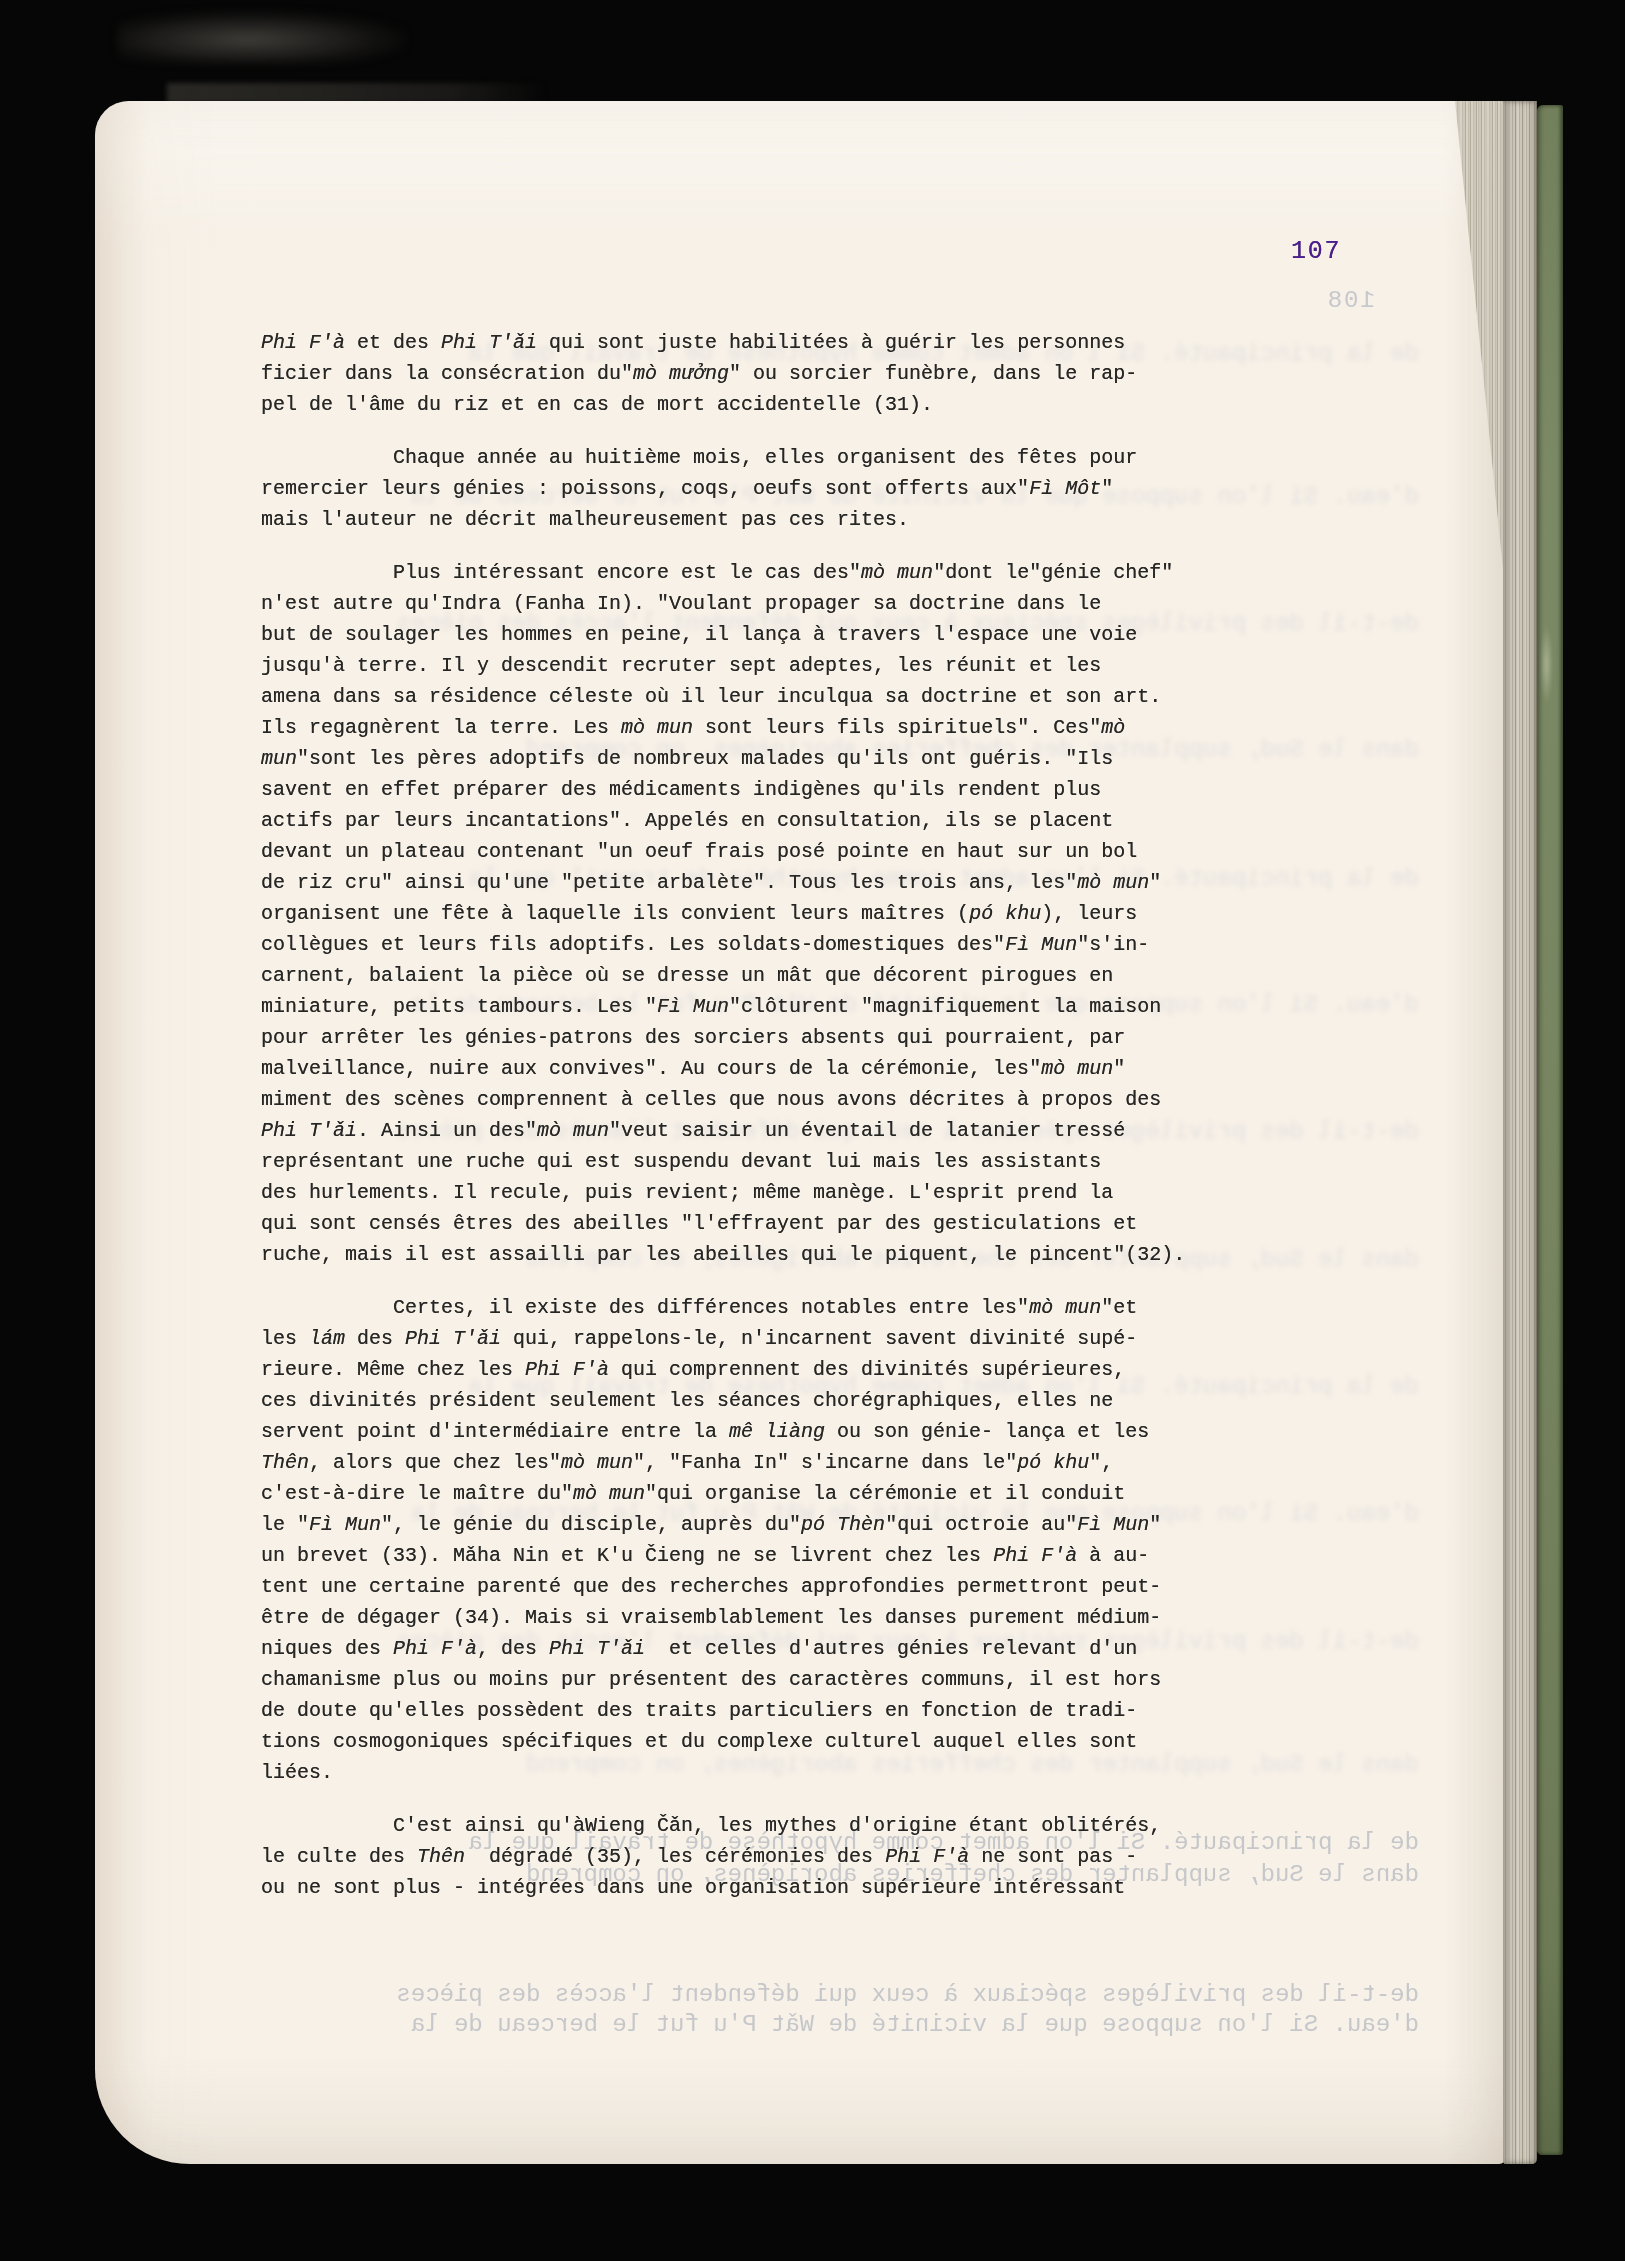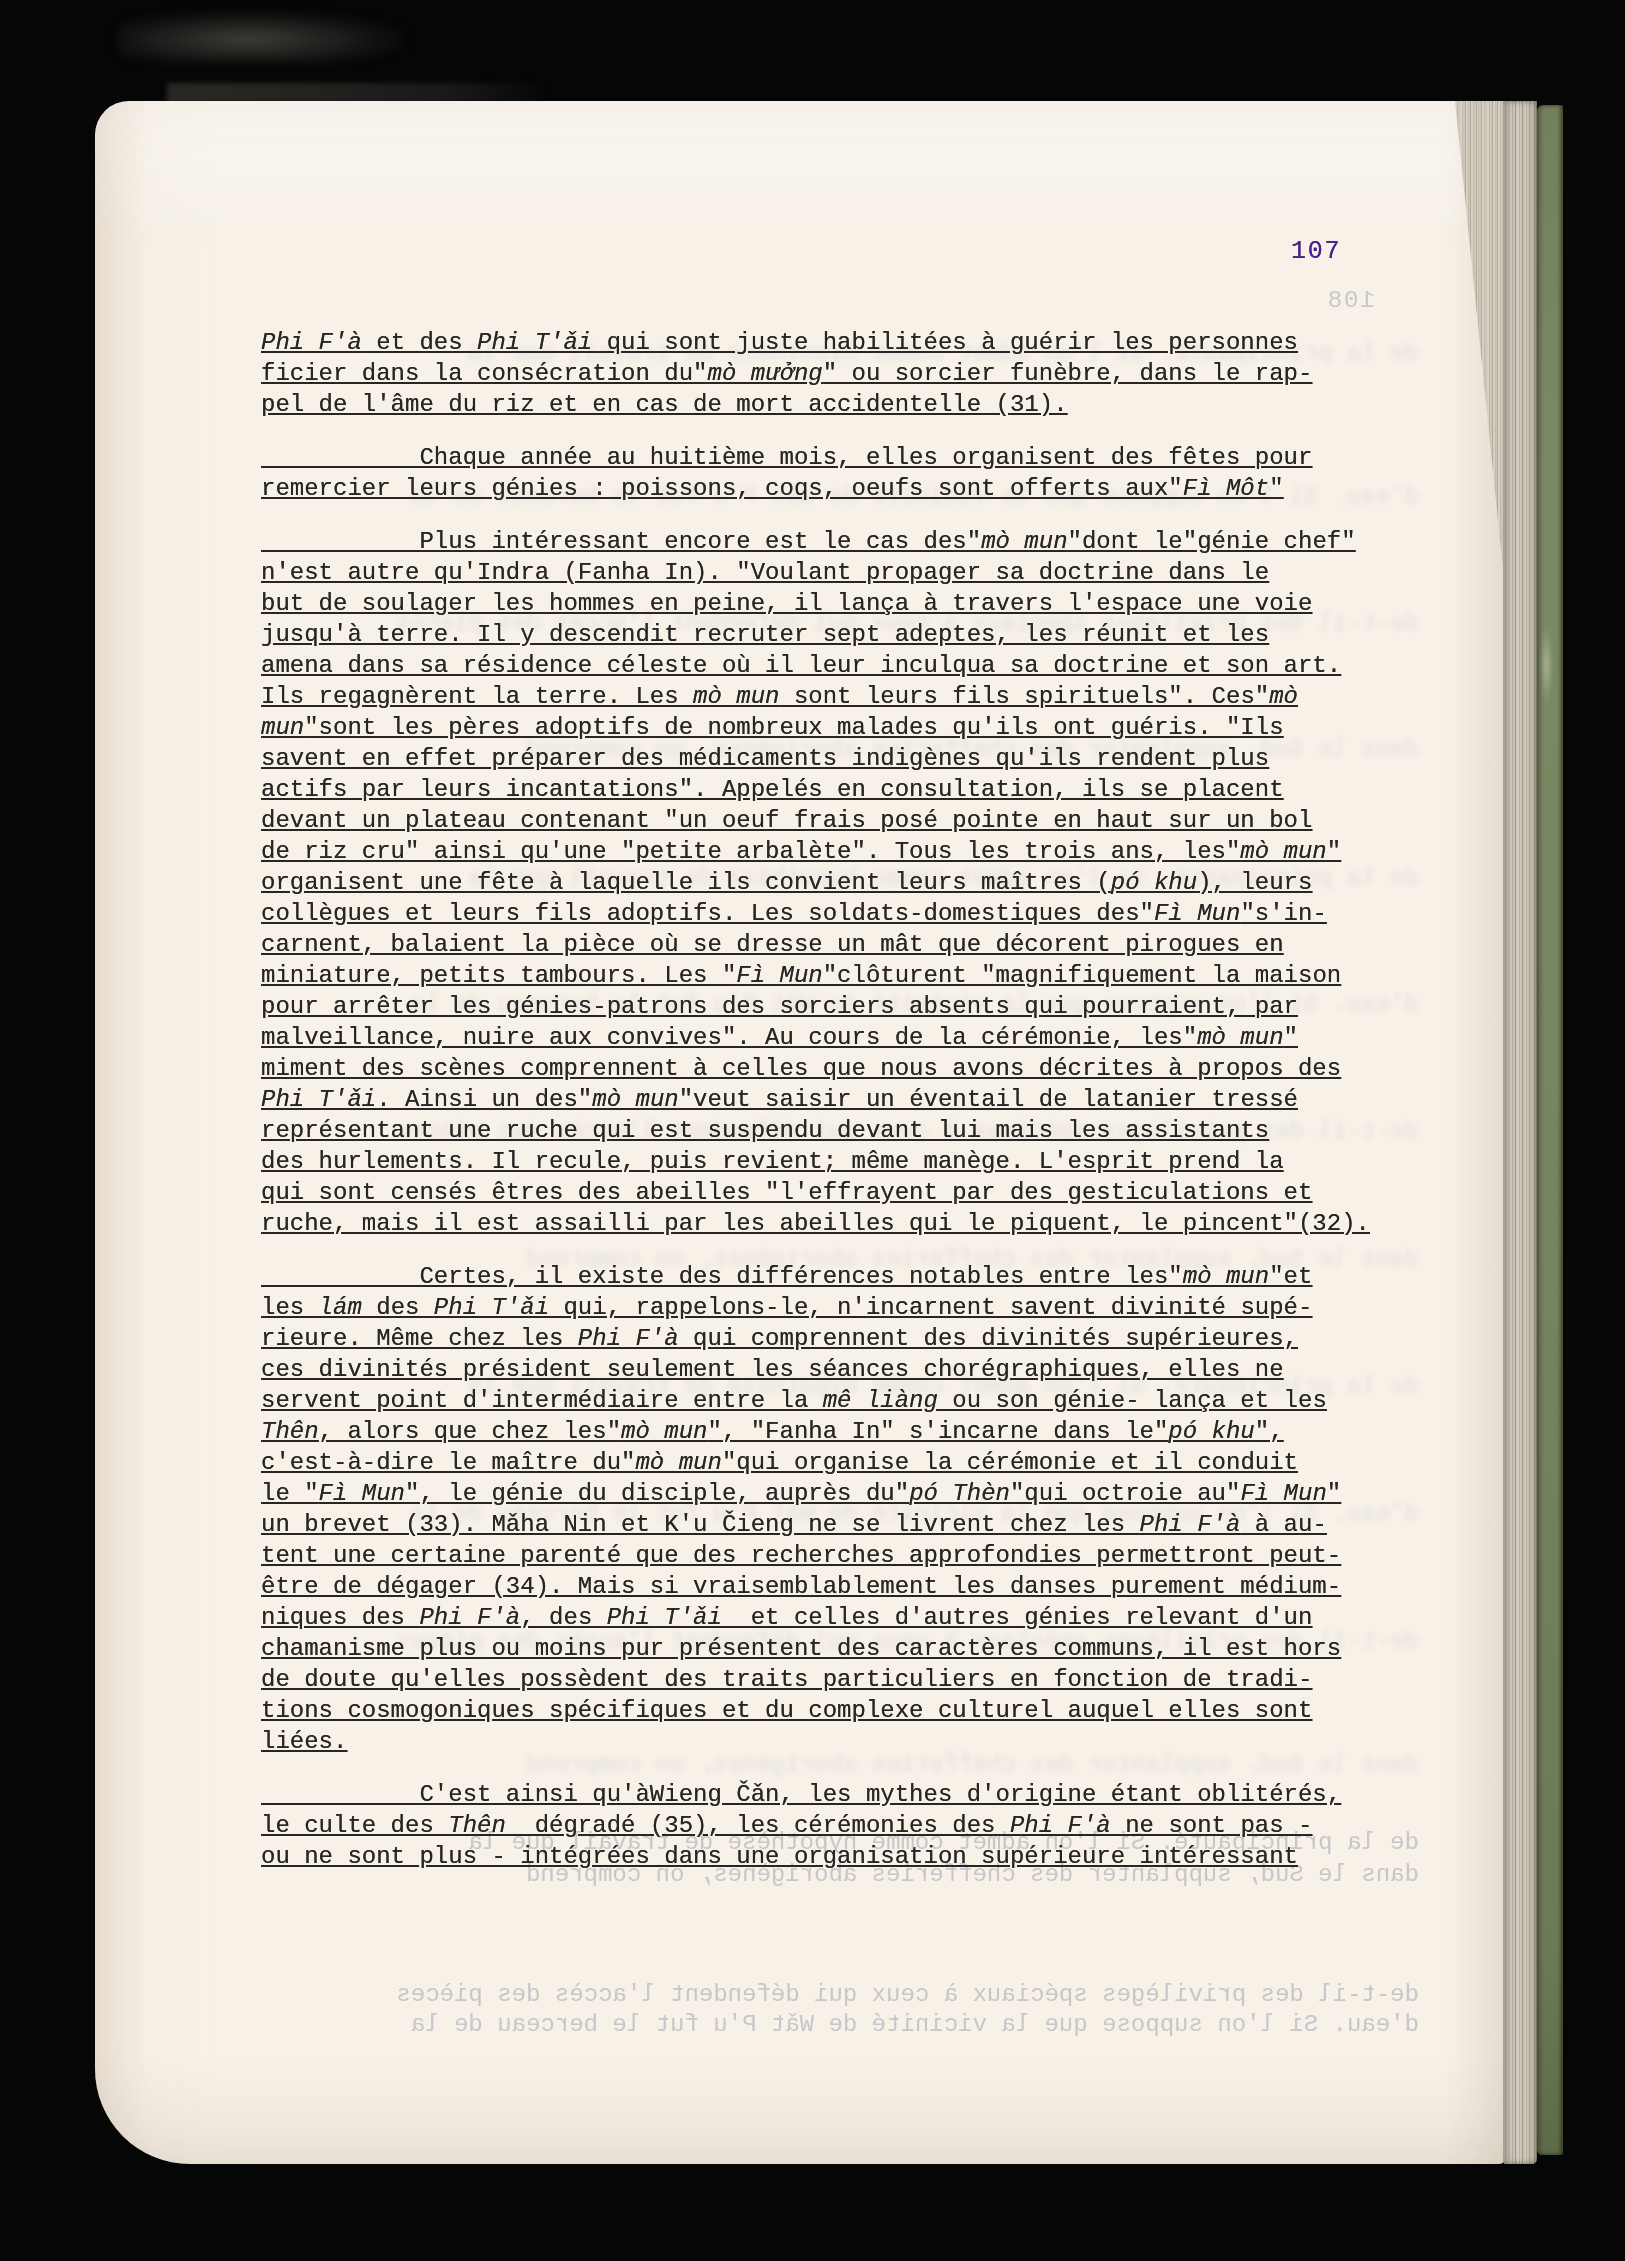--- a/index.html
+++ b/index.html
@@ -48,22 +48,22 @@
     background:radial-gradient(ellipse, rgba(215,220,190,0.5), transparent 70%);
     filter:blur(1.8px);}
 
   
   .page-number{position:absolute;left:1196px;top:136px;
     font-size:25px;letter-spacing:1.8px;color:#4c1d95;
     text-shadow:0 0 0.5px rgba(38,38,36,0.8);}
 
   
   .text-block{position:absolute;left:166px;top:226px;width:1167px;color:#262624;
-    font-size:24px;line-height:31px;
-    text-shadow:0 0 0.5px rgba(38,38,36,0.75);text-decoration:underline;}
+    font-size:20px;line-height:31px;
+    text-shadow:0 0 0.5px rgba(38,38,36,0.75);}
   .para{margin:0 0 22px 0;}
   .tline{white-space:pre;height:31px;}
   .tline i{font-style:italic;}
 
   
   .bleed-layer{position:absolute;inset:0;pointer-events:none;overflow:hidden;border-radius:inherit;}
   .bleed-line{position:absolute;left:161px;width:1163px;
     transform:scaleX(-1);
     font-size:24px;line-height:31px;white-space:pre;
     color:rgba(128,140,160,0.42);filter:blur(0.5px);}
@@ -107,20 +107,21 @@
 
     <div class="text-block" id="text-block">
         <div class="para">
           <div class="tline"><span></span><i>Phi F'à</i><span> et des </span><i>Phi T'ǎi</i><span> qui sont juste habilitées à guérir les personnes</span></div>
           <div class="tline"><span>ficier dans la consécration du"</span><i>mò mưởng</i><span>" ou sorcier funèbre, dans le rap-</span></div>
           <div class="tline"><span>pel de l'âme du riz et en cas de mort accidentelle (31).</span></div>
         </div>
         <div class="para">
           <div class="tline"><span>           Chaque année au huitième mois, elles organisent des fêtes pour</span></div>
           <div class="tline"><span>remercier leurs génies : poissons, coqs, oeufs sont offerts aux"</span><i>Fì Môt</i><span>"</span></div>
+          <div class="tline"><span>mais l'auteur ne décrit malheureusement pas ces rites.</span></div>
         </div>
         <div class="para">
           <div class="tline"><span>           Plus intéressant encore est le cas des"</span><i>mò mun</i><span>"dont le"génie chef"</span></div>
           <div class="tline"><span>n'est autre qu'Indra (Fanha In). "Voulant propager sa doctrine dans le</span></div>
           <div class="tline"><span>but de soulager les hommes en peine, il lança à travers l'espace une voie</span></div>
           <div class="tline"><span>jusqu'à terre. Il y descendit recruter sept adeptes, les réunit et les</span></div>
           <div class="tline"><span>amena dans sa résidence céleste où il leur inculqua sa doctrine et son art.</span></div>
           <div class="tline"><span>Ils regagnèrent la terre. Les </span><i>mò mun</i><span> sont leurs fils spirituels". Ces"</span><i>mò</i><span></span></div>
           <div class="tline"><span></span><i>mun</i><span>"sont les pères adoptifs de nombreux malades qu'ils ont guéris. "Ils</span></div>
           <div class="tline"><span>savent en effet préparer des médicaments indigènes qu'ils rendent plus</span></div>

